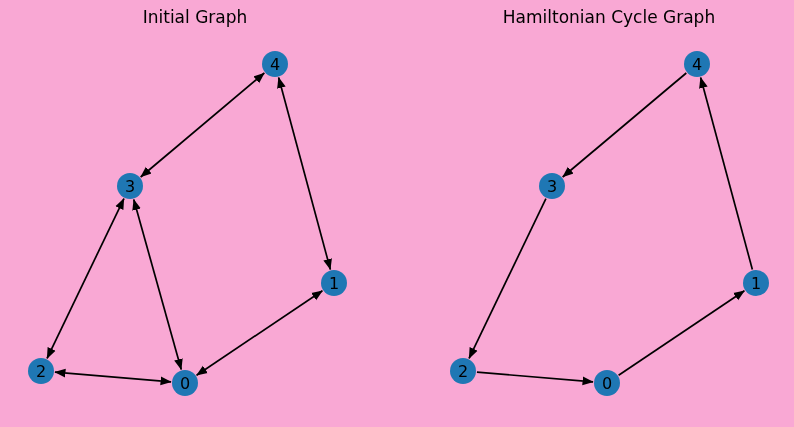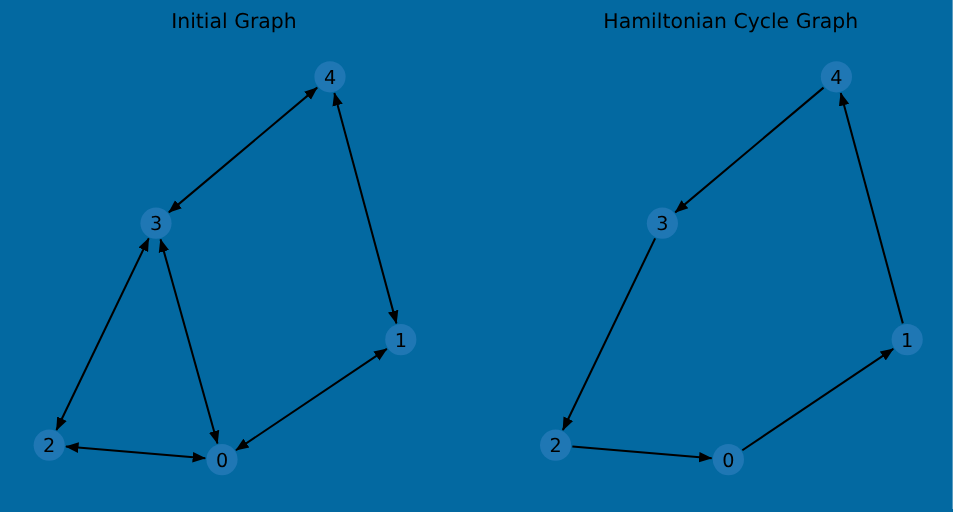--- a/index.html
+++ b/index.html
@@ -4,21 +4,21 @@
 <style>
   html, body {
     margin: 0;
     padding: 0;
     background: #ffffff;
   }
   .figure {
     position: relative;
     width: 794px;
     height: 427px;
-    background: #0369a1;
+    background: #f9a8d4;
     overflow: hidden;
     font-family: "DejaVu Sans", sans-serif;
   }
   svg { display: block; }
   .panel-title {
     font-family: "DejaVu Sans", sans-serif;
     font-size: 17px;
     fill: #000000;
     text-anchor: middle;
   }

